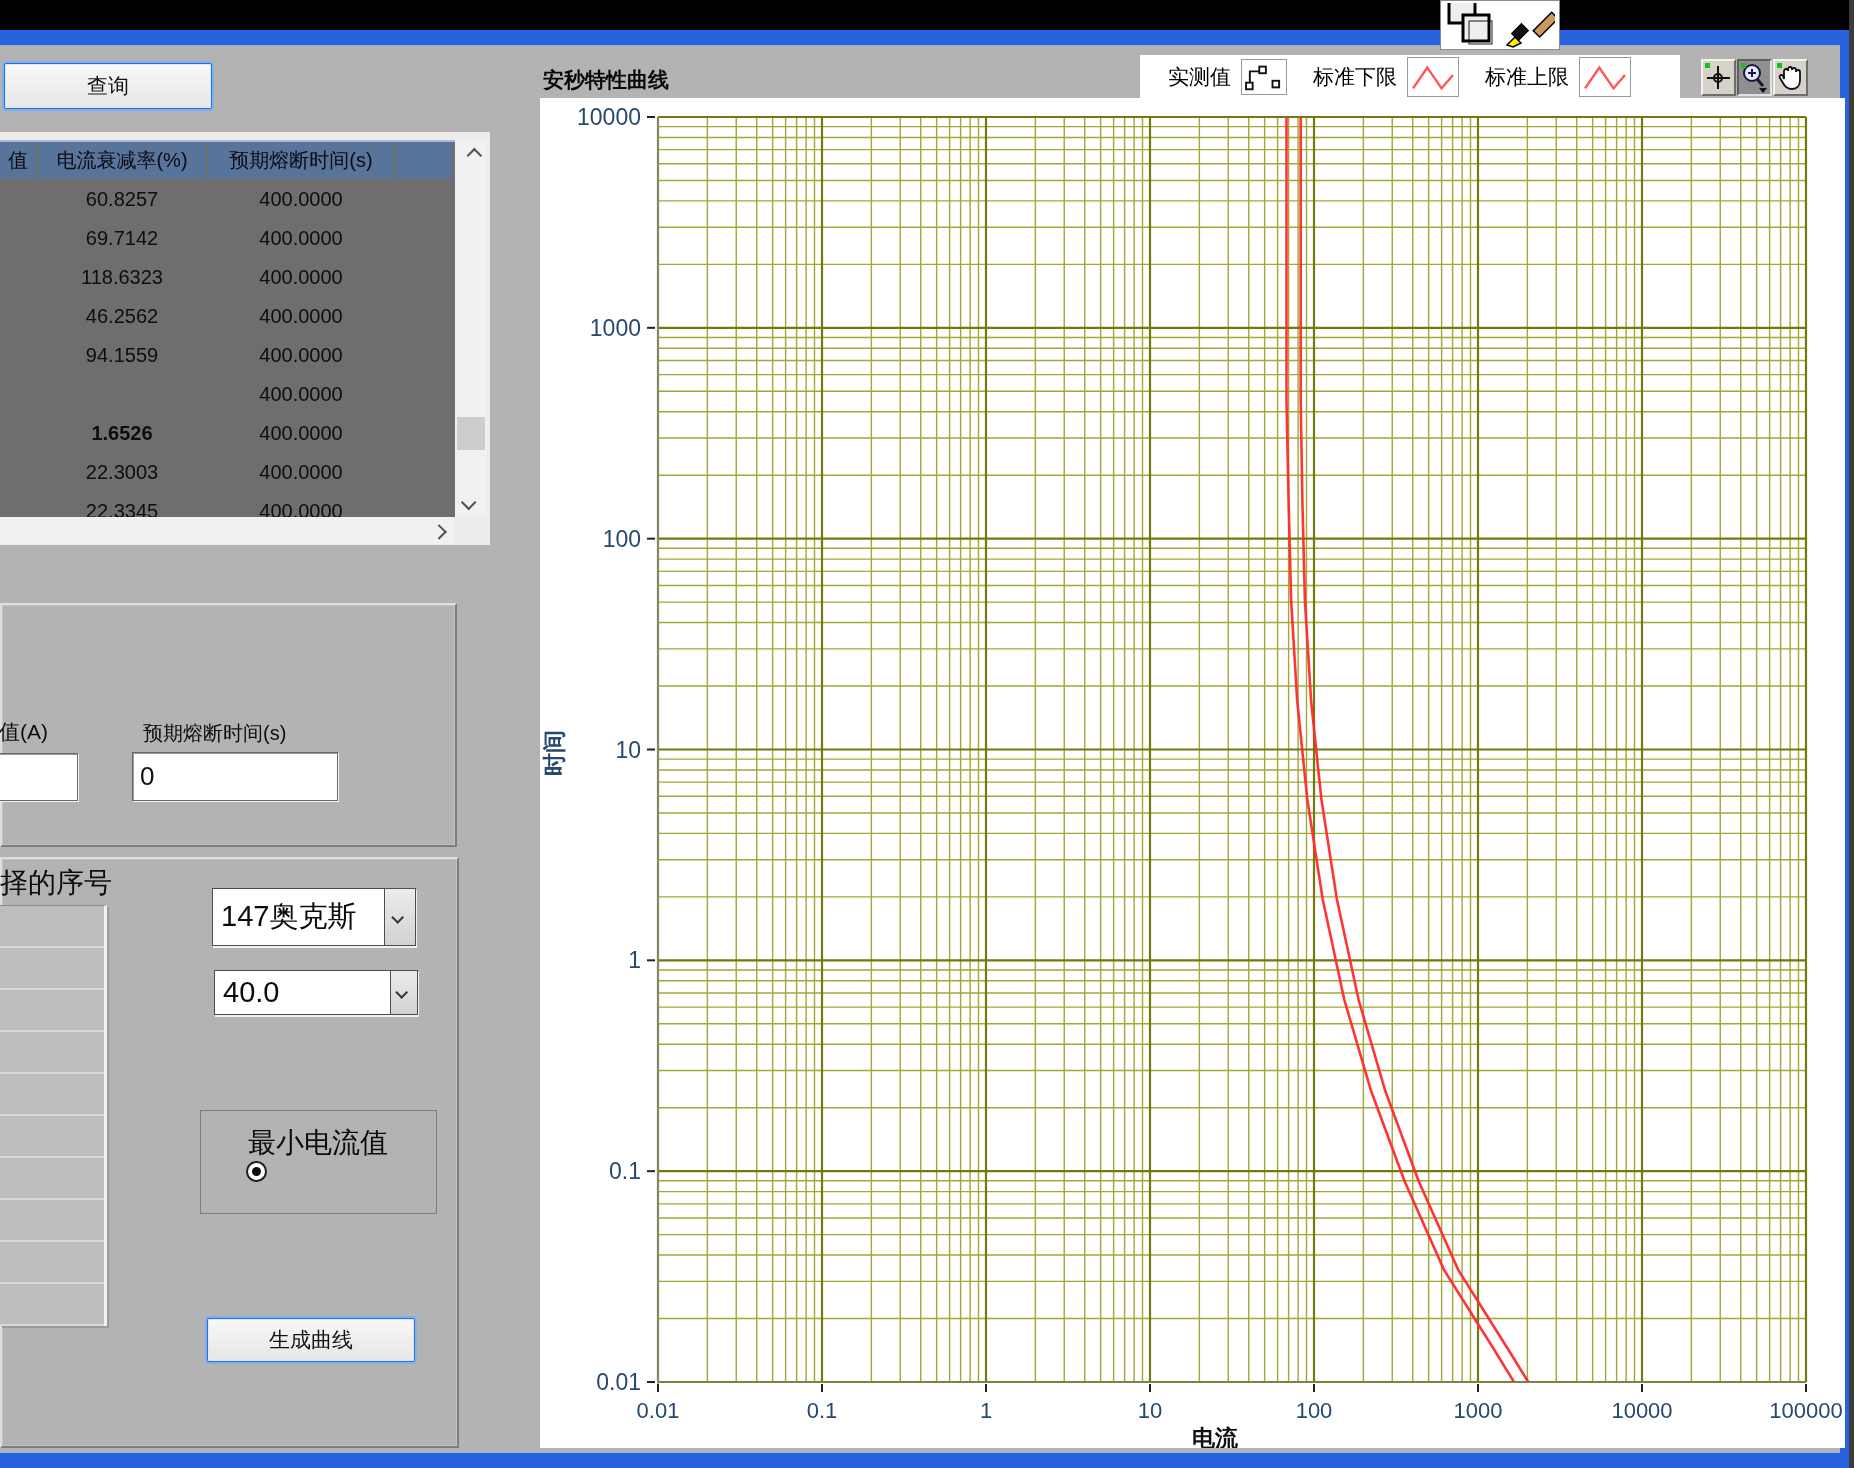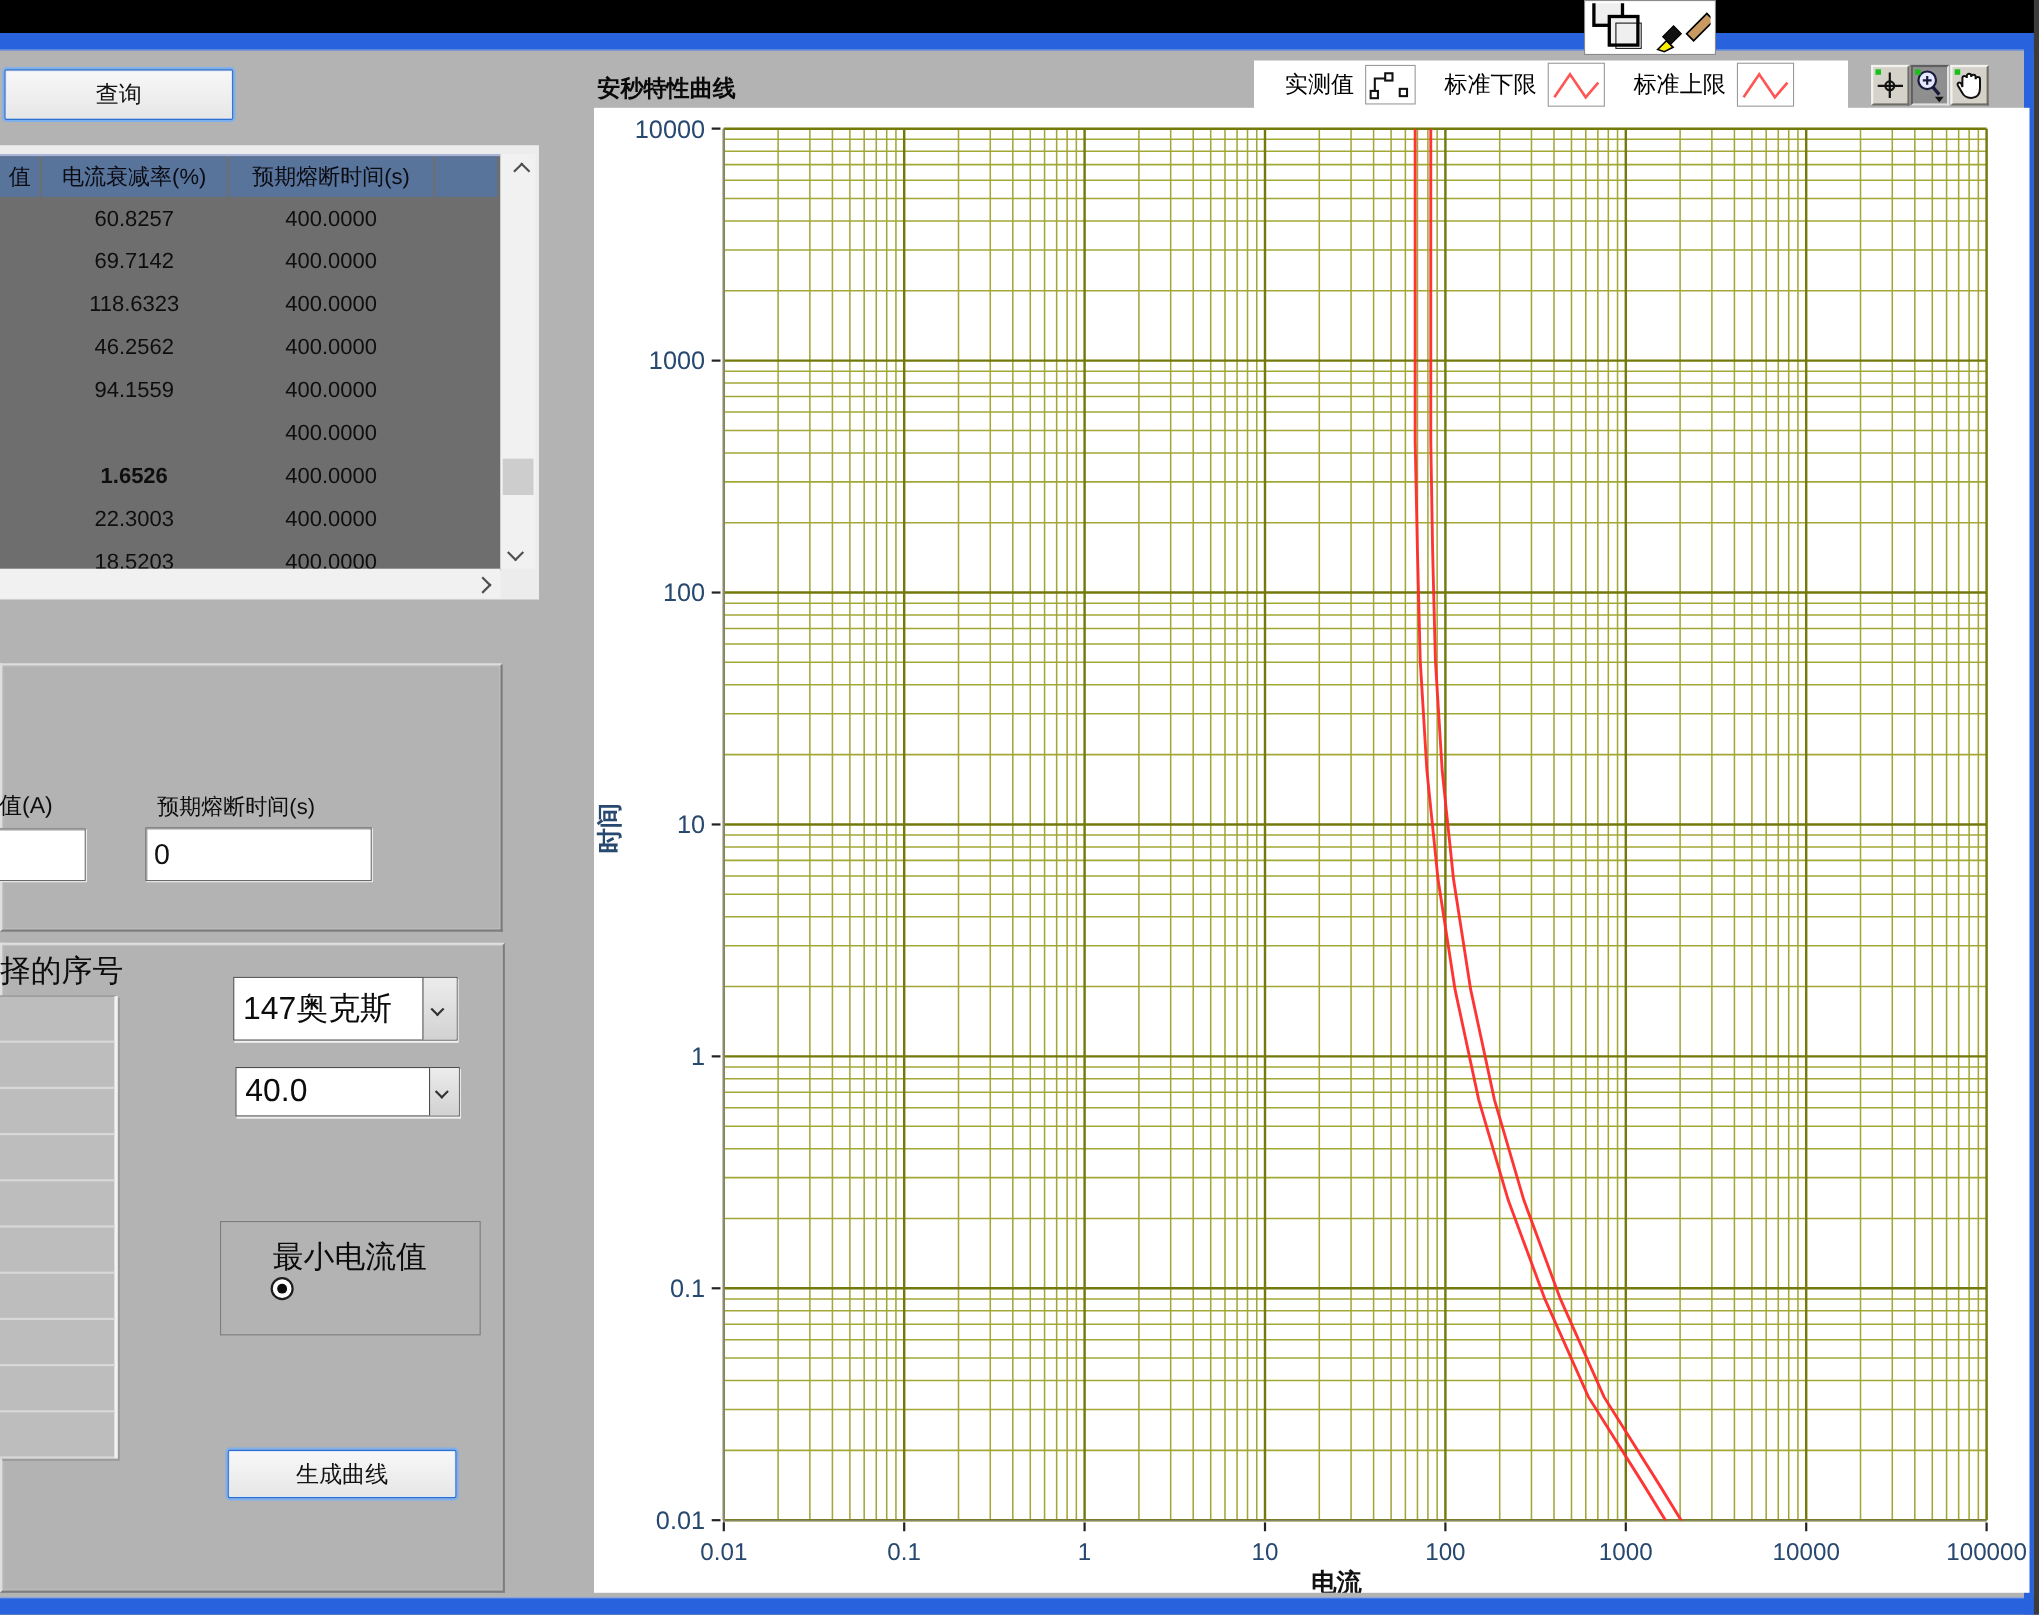--- a/index.html
+++ b/index.html
@@ -144,21 +144,21 @@
       <div class="cell dcell" style="left: 396px; top: 234px; width: 56px; height: 37px;"></div>
       <div class="cell dcell" style="left: 0px; top: 273px; width: 36px; height: 37px;"></div>
       <div class="cell dcell" style="left: 38px; top: 273px; width: 168px; height: 37px; font-weight: bold;">1.6526</div>
       <div class="cell dcell" style="left: 208px; top: 273px; width: 186px; height: 37px;">400.0000</div>
       <div class="cell dcell" style="left: 396px; top: 273px; width: 56px; height: 37px;"></div>
       <div class="cell dcell" style="left: 0px; top: 312px; width: 36px; height: 37px;"></div>
       <div class="cell dcell" style="left: 38px; top: 312px; width: 168px; height: 37px;">22.3003</div>
       <div class="cell dcell" style="left: 208px; top: 312px; width: 186px; height: 37px;">400.0000</div>
       <div class="cell dcell" style="left: 396px; top: 312px; width: 56px; height: 37px;"></div>
       <div class="cell dcell" style="left: 0px; top: 351px; width: 36px; height: 37px;"></div>
-      <div class="cell dcell" style="left: 38px; top: 351px; width: 168px; height: 37px;">18.5203</div>
+      <div class="cell dcell" style="left: 38px; top: 351px; width: 168px; height: 37px;">22.3345</div>
       <div class="cell dcell" style="left: 208px; top: 351px; width: 186px; height: 37px;">400.0000</div>
       <div class="cell dcell" style="left: 396px; top: 351px; width: 56px; height: 37px;"></div>
     </div>
 
   <div class="abs vscroll">
     <div class="sb-btn" style="left:0;top:0;width:32px;height:30px;">
         <span class="chev up"></span>
       </div>
     <div class="sb-btn" style="left:0;top:347px;width:32px;height:30px;">
         <span class="chev down"></span>

